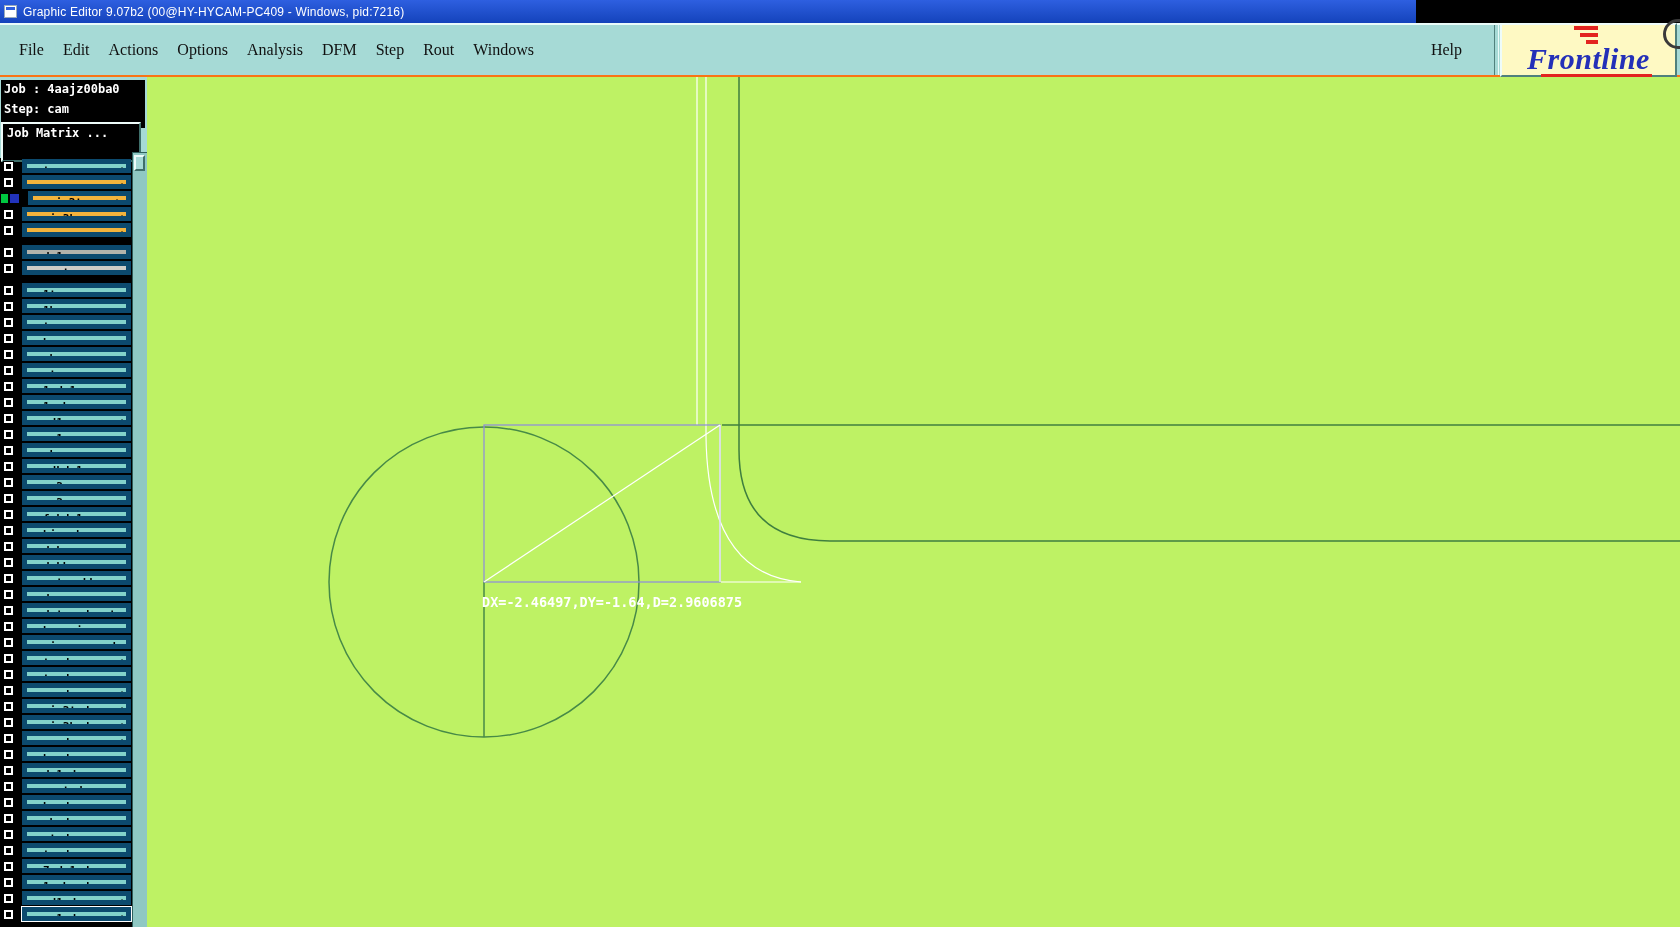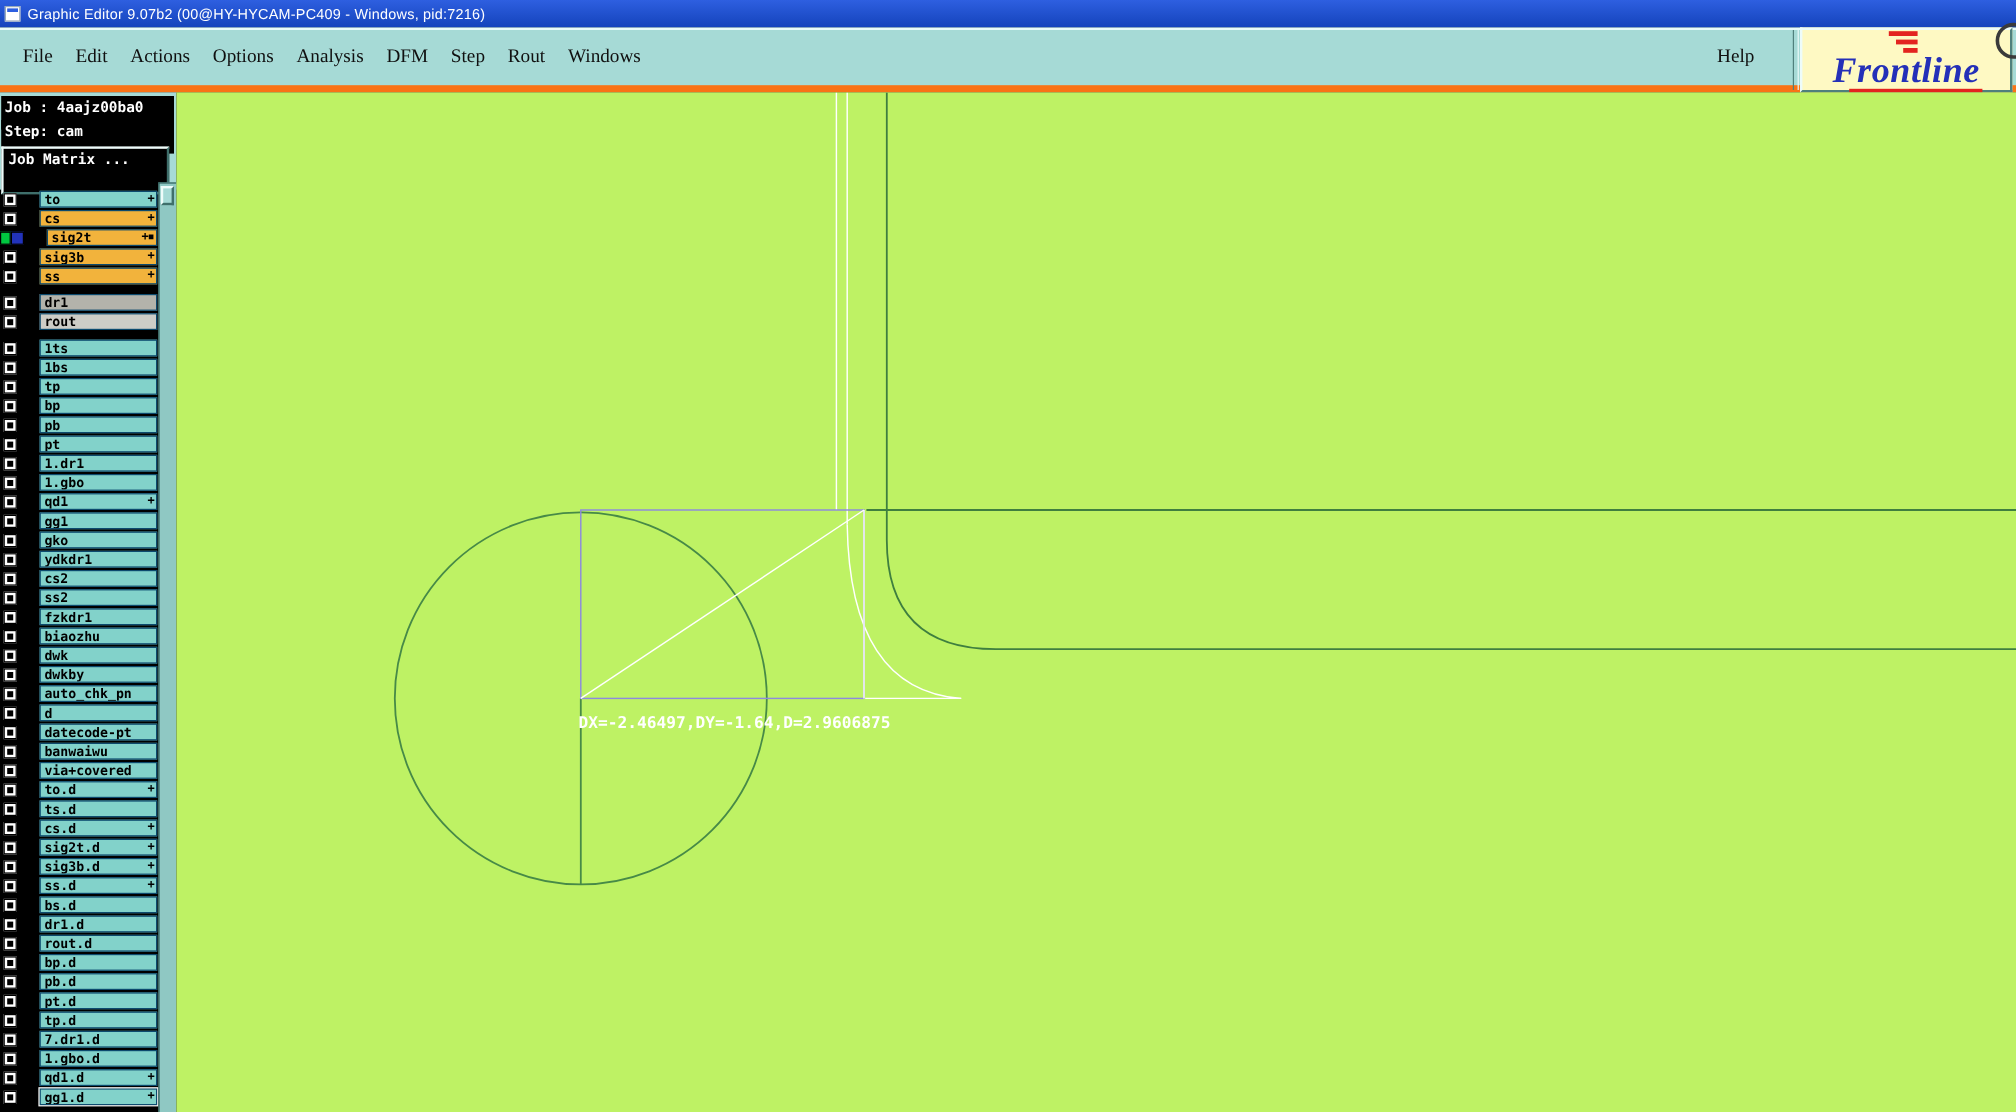--- a/index.html
+++ b/index.html
@@ -3,35 +3,35 @@
 <meta charset="utf-8">
 <style>
   html,body{margin:0;padding:0;}
   body{
     position:relative;width:1680px;height:927px;overflow:hidden;
     background:#000;font-family:"Liberation Sans",sans-serif;
     -webkit-font-smoothing:antialiased;
   }
   
   .titlebar{
-    position:absolute;left:0;top:0;width:1680px;height:23px;
+    position:absolute;left:0;top:0;width:1416px;height:23px;
     background:linear-gradient(180deg,#2e5fe0,#1443bb);
     display:flex;align-items:center;color:#fff;
   }
   .app-icon{
     width:13px;height:13px;margin:0 6px 0 4px;background:#fff;
     border:1px solid #9ab;box-sizing:border-box;position:relative;
   }
   .app-icon::after{content:"";position:absolute;left:1px;right:1px;top:1px;height:3px;background:#2e5fe0;}
   .title-text{font-size:12px;letter-spacing:.2px;}
   
   .menubar{
     position:absolute;left:0;top:23px;width:1680px;height:54px;
     background:var(--menu_teal,#a6dad6);
-    border-top:2px solid #e9fbf9;border-bottom:6px solid #f97316;
+    border-top:2px solid #e9fbf9;border-bottom:2px solid #f97316;
     box-sizing:border-box;display:flex;align-items:center;
   }
   .menu-items{display:flex;align-items:center;gap:19px;padding-left:19px;}
   .menu-item{
     font-family:"Liberation Serif",serif;font-size:16px;color:#101010;
     cursor:default;white-space:nowrap;
   }
   .menu-help{
     font-family:"Liberation Serif",serif;font-size:16px;color:#101010;
     margin-left:auto;margin-right:218px;
@@ -85,23 +85,23 @@
   .layer-row{height:16px;display:flex;align-items:center;}
   .cb{
     width:11px;height:11px;margin-left:3px;background:#fff;border:1px solid #000;
     box-sizing:border-box;position:relative;flex:none;
   }
   .cb .cb-dot{position:absolute;left:2px;top:2px;width:5px;height:5px;background:#000;}
   .cb.active{width:20px;margin-left:0;border:none;background:transparent;display:flex;}
   .cb.active .ind-green{width:9px;height:11px;background:var(--active_green,#00c840);border:1px solid #000;box-sizing:border-box;}
   .cb.active .ind-blue{width:11px;height:11px;background:var(--active_blue,#2233bb);border:1px solid #000;box-sizing:border-box;}
   .lname{
-    margin-left:19px;flex:1;height:14px;line-height:13px;
+    margin-left:8px;flex:1;height:14px;line-height:13px;
     font:bold 11px "DejaVu Sans Mono",monospace;color:#000;
-    border:1px solid #0c4a6e;box-sizing:border-box;padding-left:3px;
+    border:5px solid #0c4a6e;box-sizing:border-box;padding-left:16px;
     position:relative;white-space:nowrap;overflow:hidden;
   }
   .lname.teal{background:var(--layer_teal,#82d2ca);}
   .lname.orange{background:var(--layer_orange,#f2b33c);}
   .lname.gray{background:var(--layer_gray,#b3b3ab);}
   .lname.gray-light{background:#cdcdc7;}
   .lname.selected{outline:1px solid #fff;}
   .marks{position:absolute;right:2px;top:0;font:bold 10px "DejaVu Sans Mono",monospace;letter-spacing:-1px;}
   
   .v-scrollbar{

